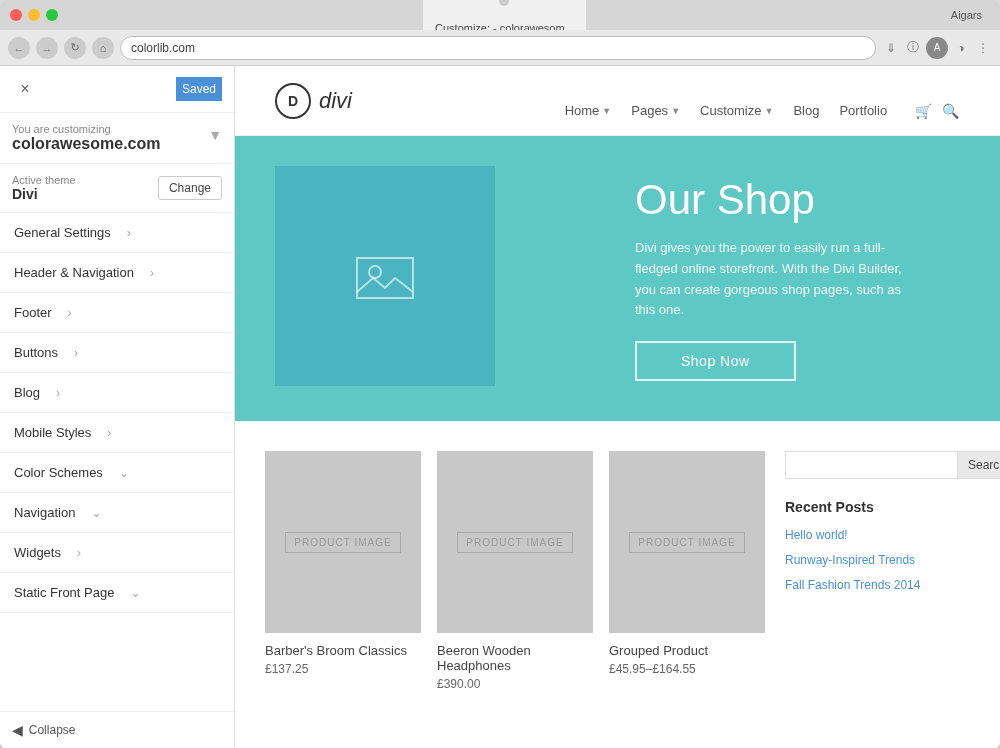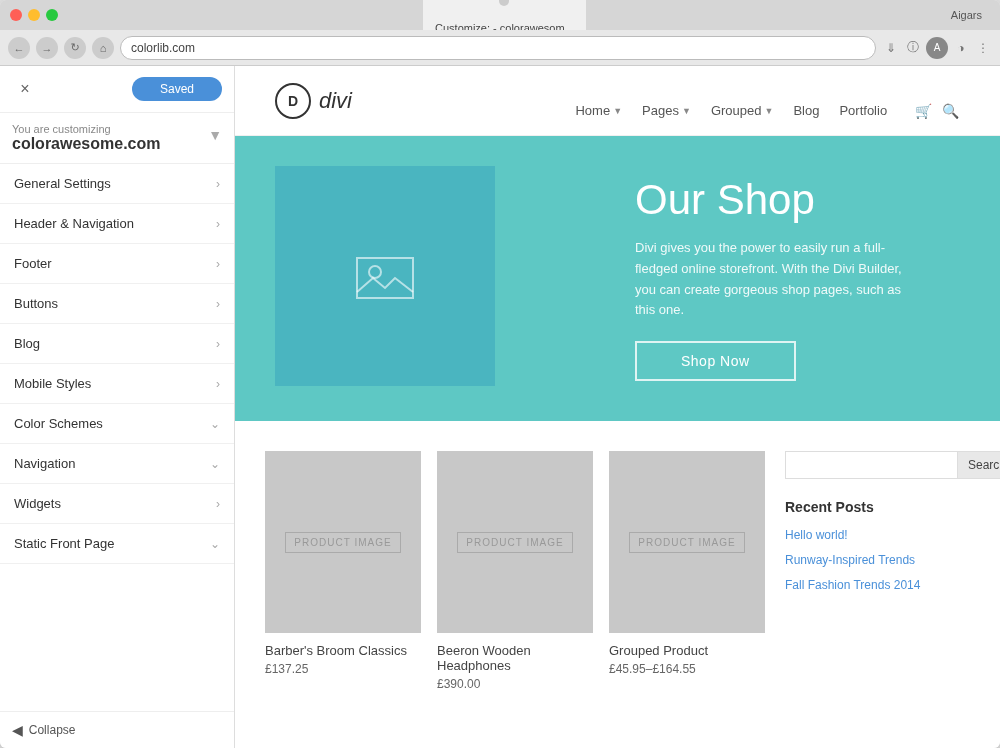--- a/index.html
+++ b/index.html
@@ -105,22 +105,22 @@
       width: 26px; height: 26px;
       background: none; border: none;
       font-size: 16px; color: #666;
       cursor: pointer;
       display: flex; align-items: center; justify-content: center;
     }
     .saved-btn {
       background: #4a90d9;
       color: white;
       border: none;
-      border-radius: 12px;
-      padding: 5px 28px;
+      border-radius: 0;
+      padding: 5px 6px;
       font-size: 12px;
       cursor: pointer;
     }
     .customizer-info {
       padding: 10px 12px;
       border-bottom: 1px solid #eee;
       display: flex;
       align-items: flex-start;
       justify-content: space-between;
     }
@@ -156,21 +156,20 @@
       color: #444;
       cursor: pointer;
     }
     .sidebar-menu {
       flex: 1;
       overflow-y: auto;
     }
     .sidebar-menu-item {
       display: flex;
       align-items: center;
-      justify-content: space-between;
       padding: 12px 14px;
       border-bottom: 1px solid #f0f0f0;
       cursor: pointer;
       font-size: 13px;
       color: #333;
       gap: 16px;
     }
     .sidebar-menu-arrow {
       font-size: 12px;
       color: #aaa;
@@ -412,20 +411,27 @@
       </div>
 
       <div class="customizer-info">
         <div>
           <div class="customizer-info-text">You are customizing</div>
           <div class="customizer-info-site">colorawesome.com</div>
         </div>
         <div class="customizer-info-arrow">▼</div>
       </div>
 
+      <div class="active-theme-section">
+        <div>
+          <div class="active-theme-label">Active theme</div>
+          <div class="active-theme-name">Divi</div>
+        </div>
+        <button class="change-btn">Change</button>
+      </div>
 
       <div class="sidebar-menu">
         <div class="sidebar-menu-item">
           <span>General Settings</span>
           <span class="sidebar-menu-arrow">›</span>
         </div>
         <div class="sidebar-menu-item">
           <span>Header &amp; Navigation</span>
           <span class="sidebar-menu-arrow">›</span>
         </div>
@@ -481,21 +487,21 @@
         <nav class="site-nav">
           <a class="nav-item">
             <span>Home</span>
             <span class="nav-chevron">▼</span>
           </a>
           <a class="nav-item">
             <span>Pages</span>
             <span class="nav-chevron">▼</span>
           </a>
           <a class="nav-item">
-            <span>Grouped</span>
+            <span>Customize</span>
             <span class="nav-chevron">▼</span>
           </a>
           <a class="nav-item">
             <span>Blog</span>
           </a>
           <a class="nav-item">
             <span>Portfolio</span>
           </a>
           <div class="nav-icons">
             <span class="nav-icon">🛒</span>

